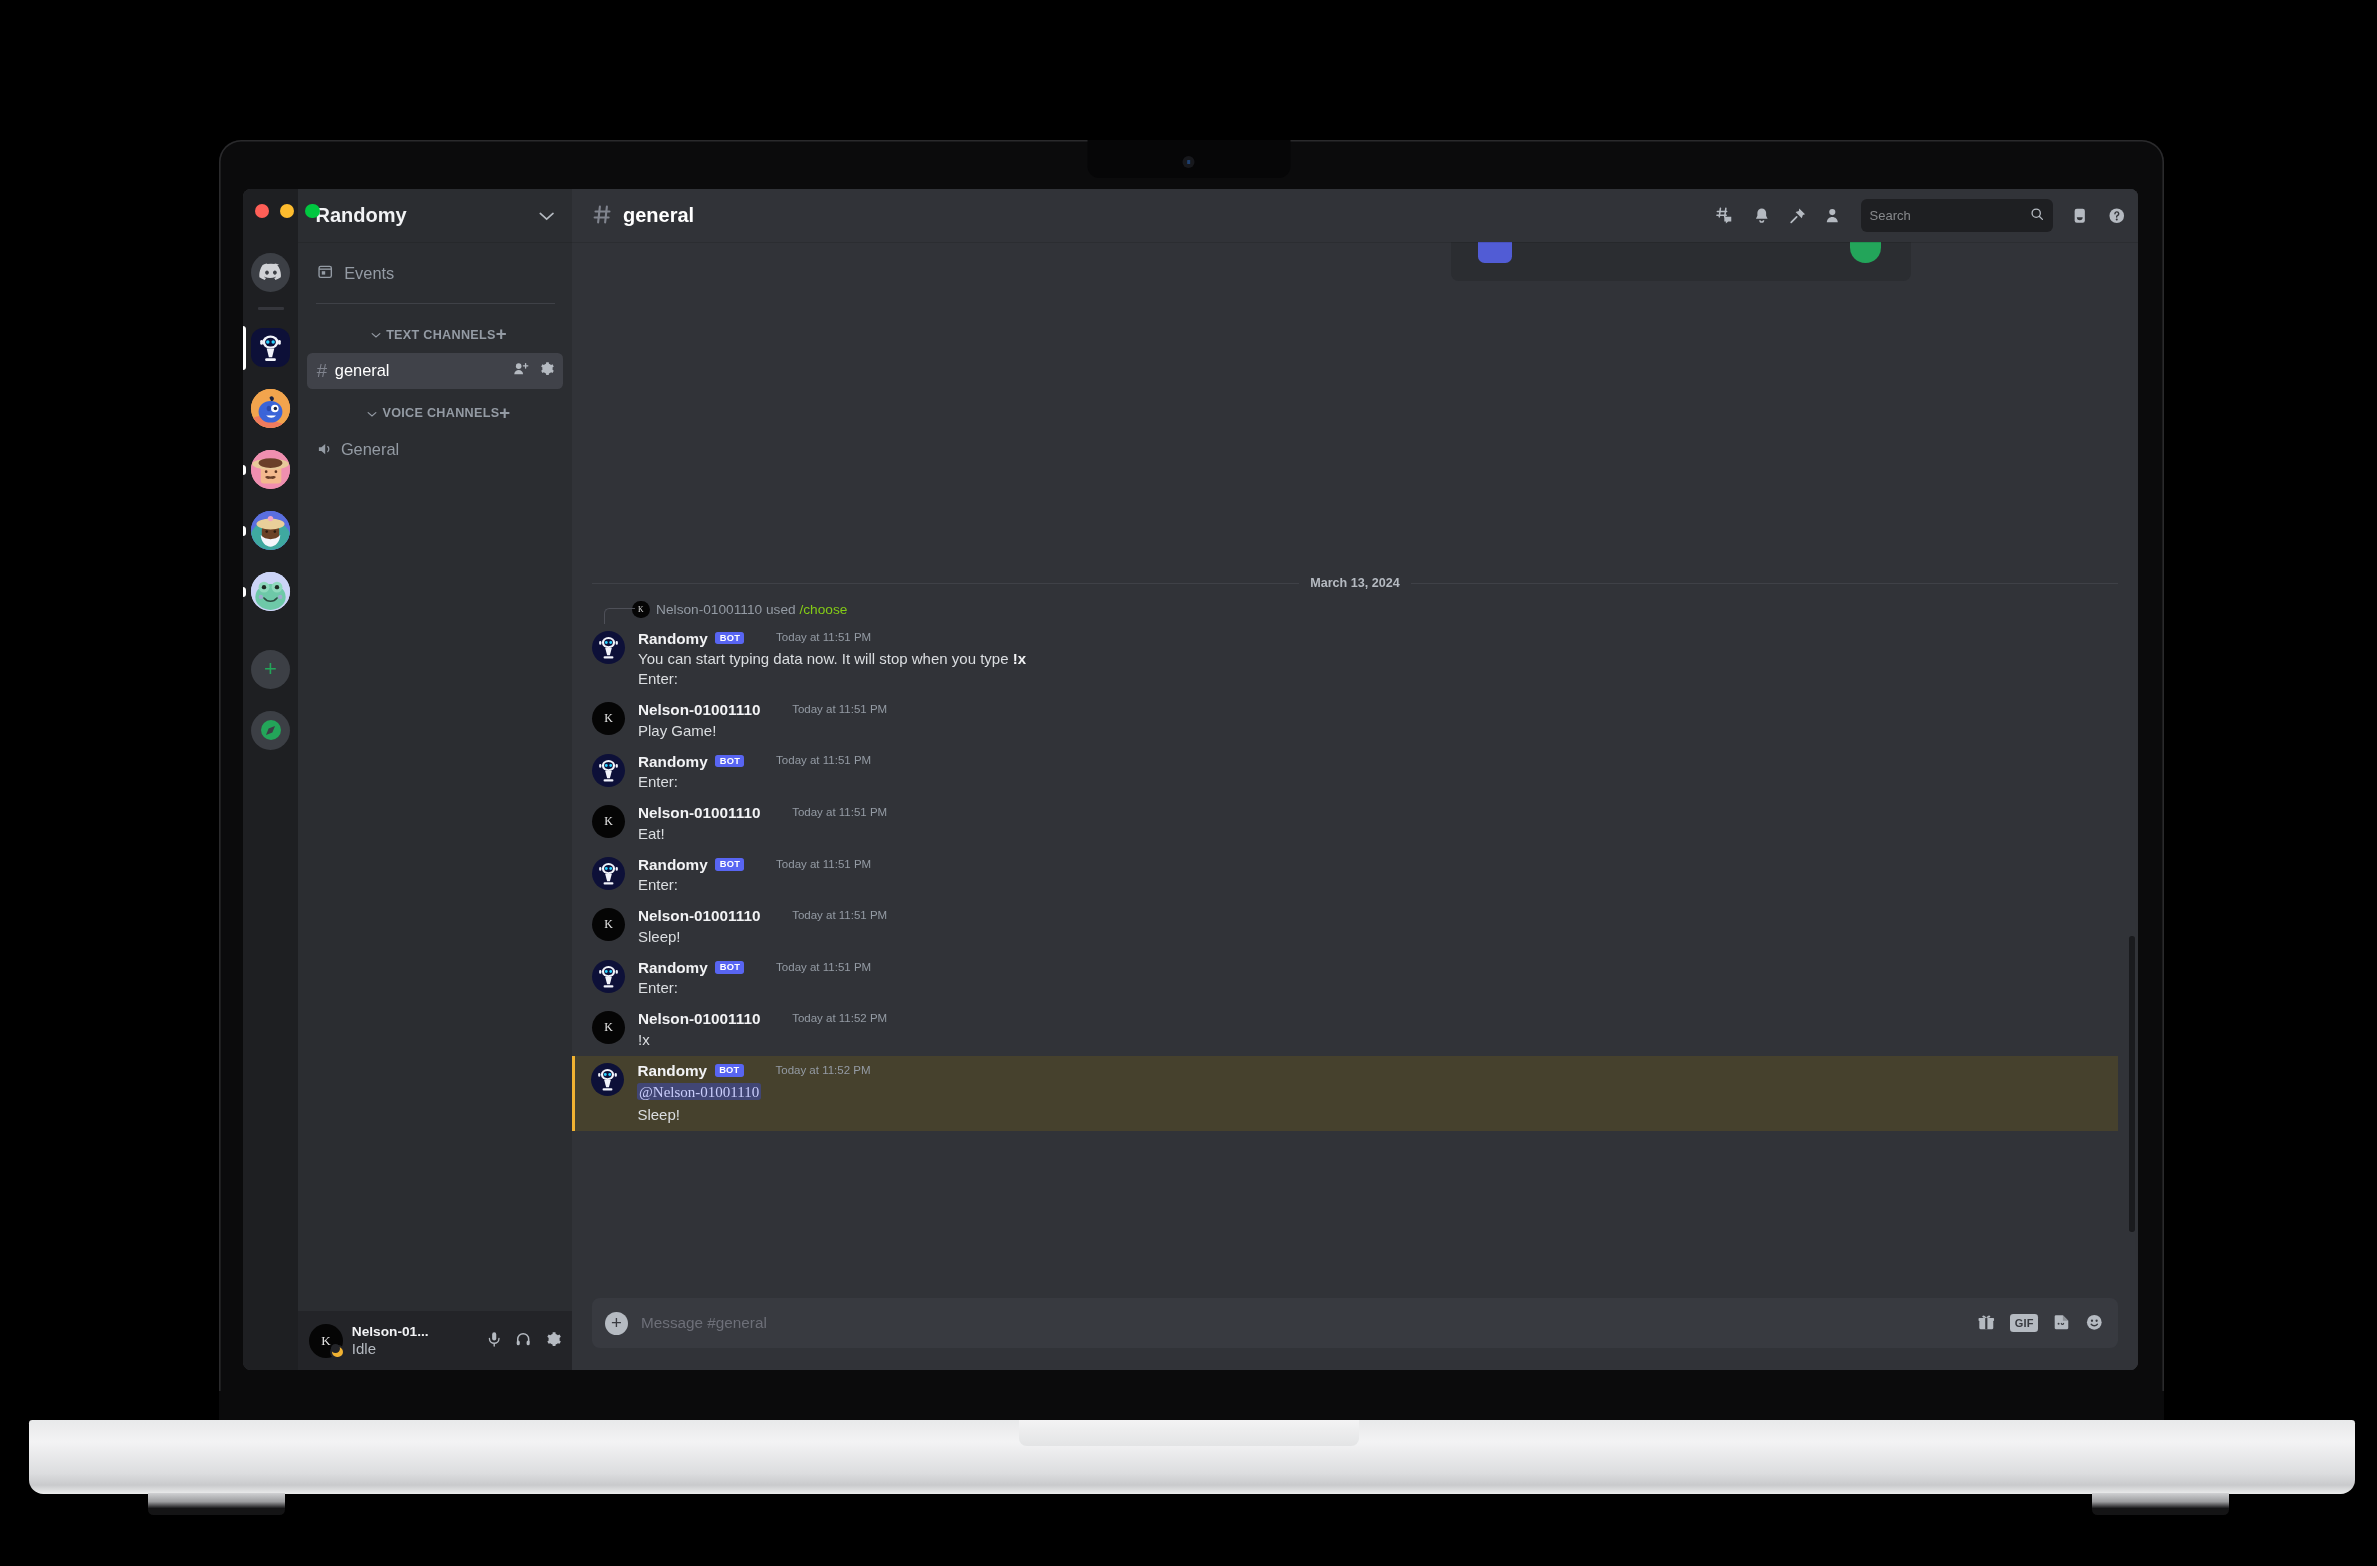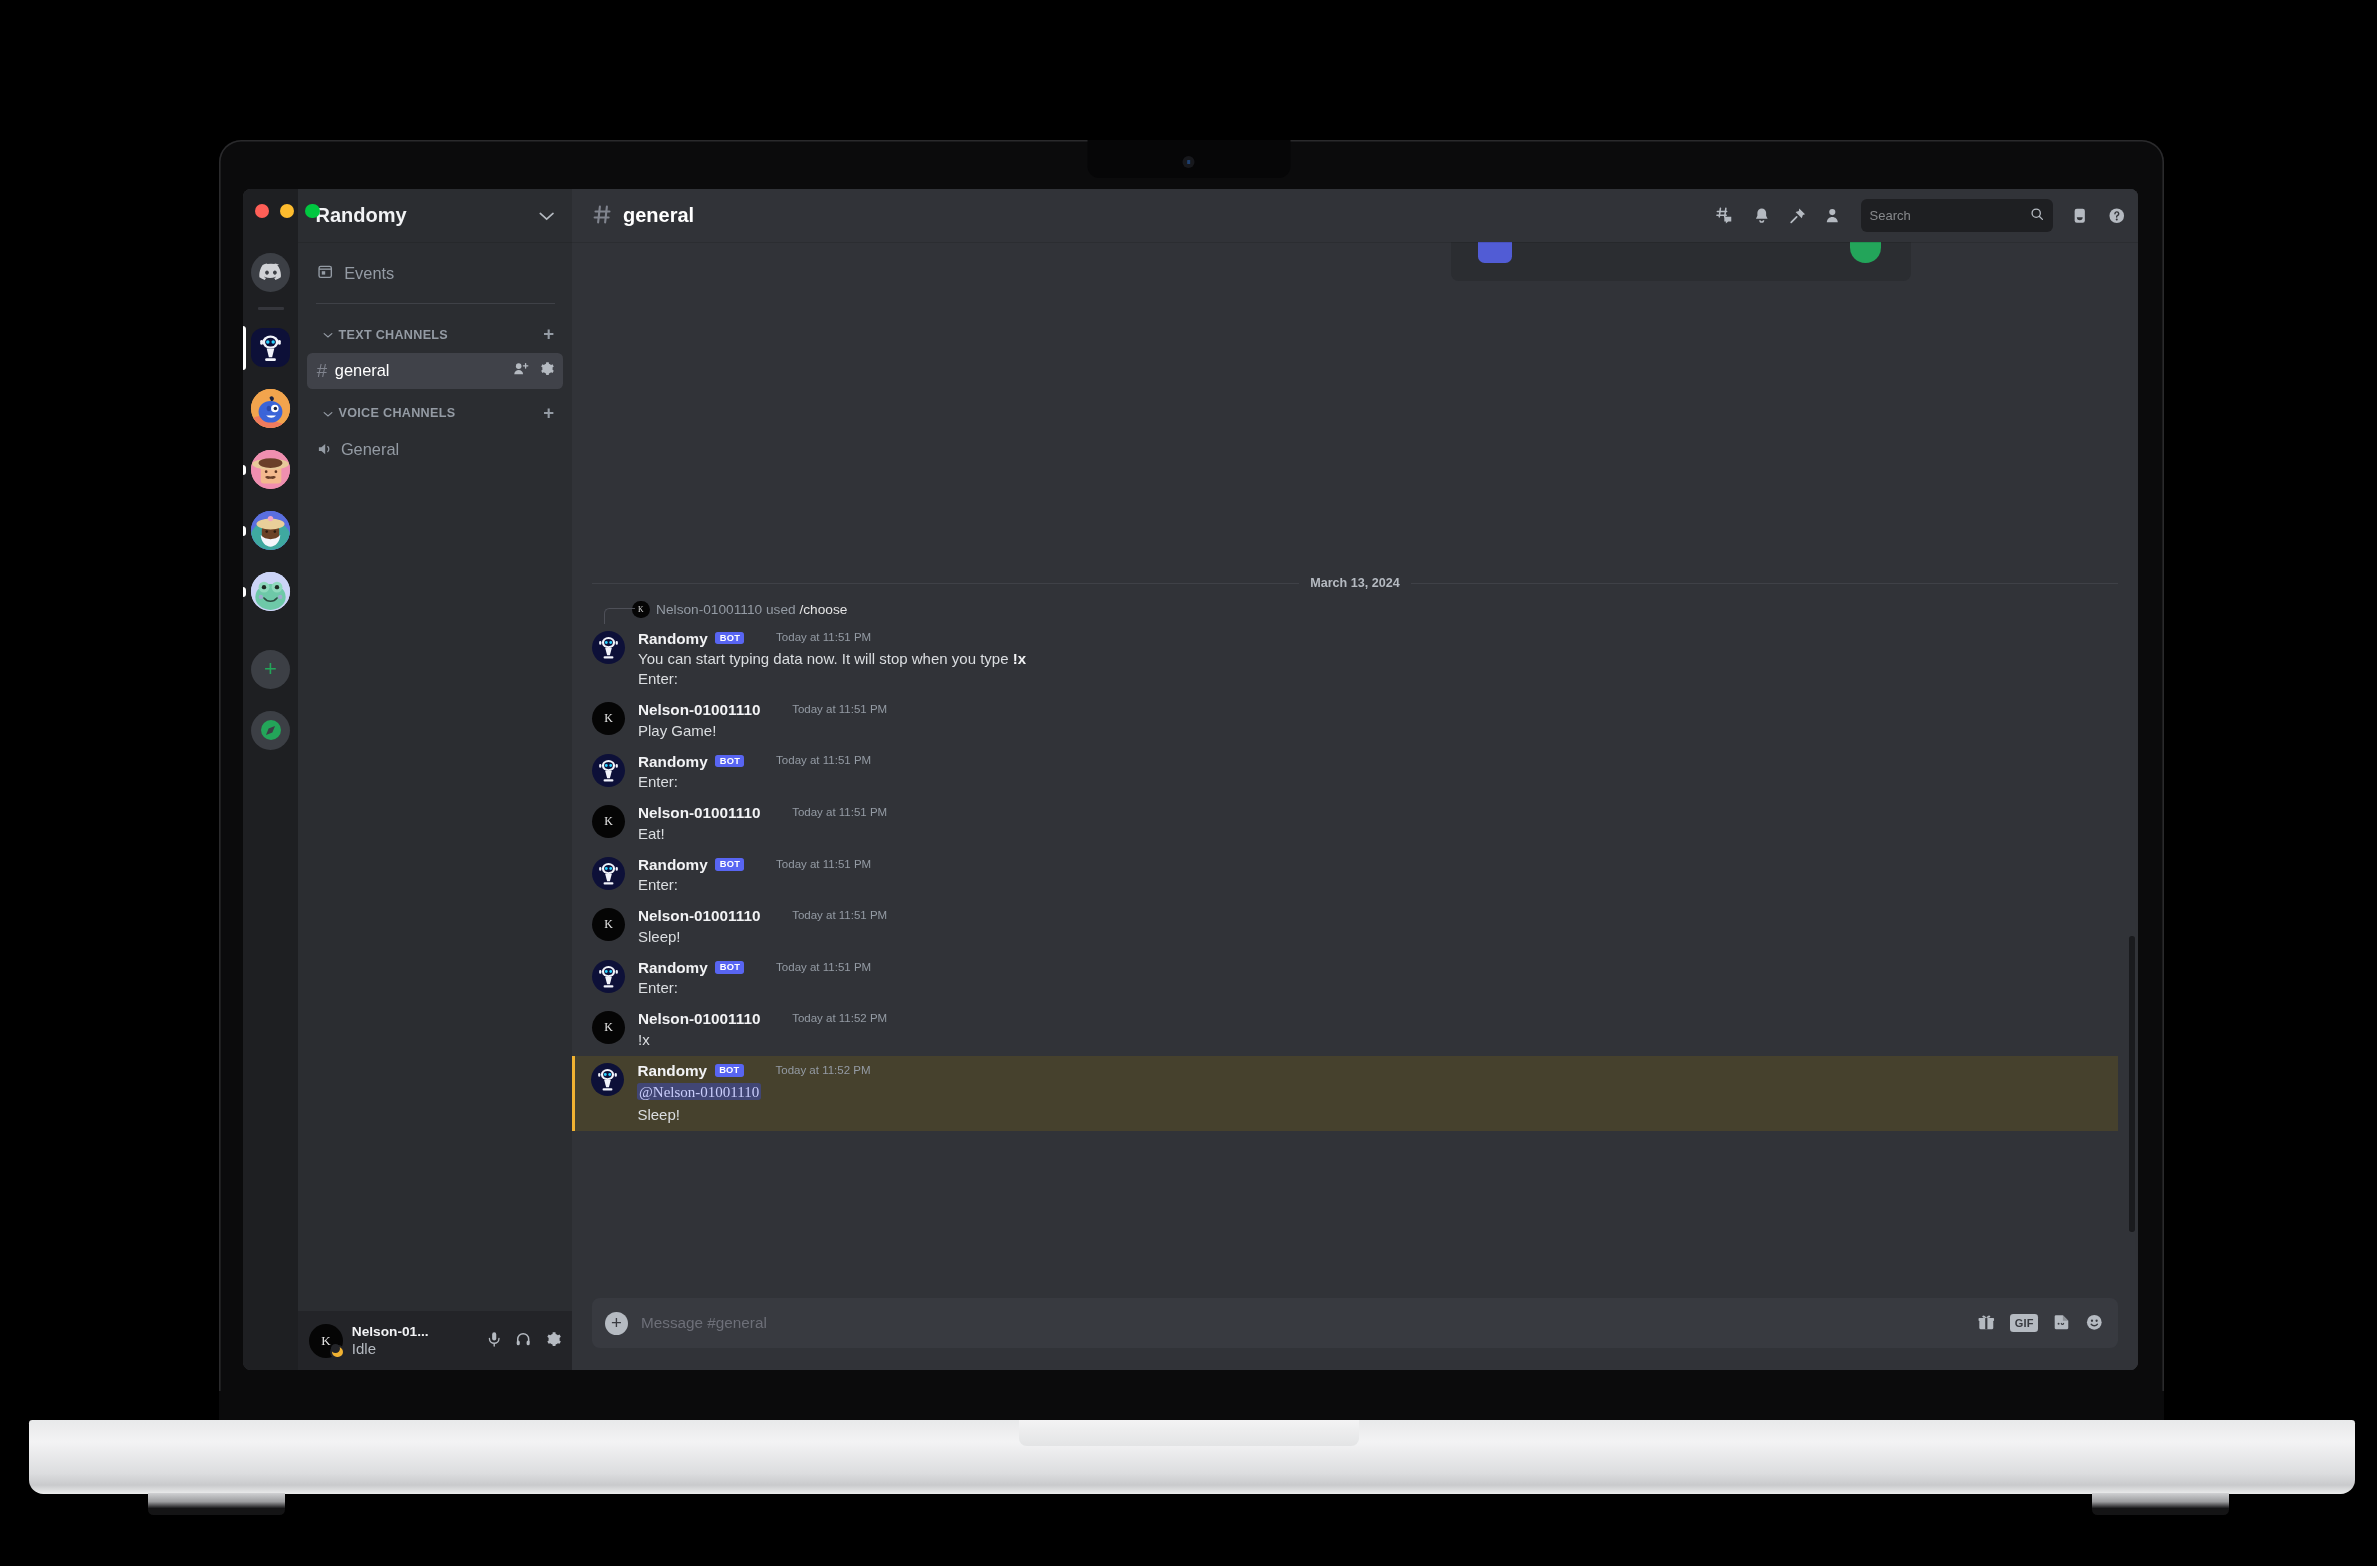--- a/index.html
+++ b/index.html
@@ -185,21 +185,21 @@
     background: #3f4147;
     margin: 11px 17.5px 7.7px;
   }
   .cat-row {
     display: flex; align-items: center;
     padding: 14.2px 17.5px 7.7px 13px;
     color: #949ba4;
     font-size: 12.6px;
     font-weight: bold;
     letter-spacing: 0.3px;
-    justify-content: space-between;
+    justify-content: center;
     margin-left: 12px;
   }
   .cat-left { display: flex; align-items: center; gap: 5.5px; }
   .cat-plus { font-size: 18.6px; line-height: 1; color: #949ba4; }
   .ch-row {
     height: 36px;
     margin: 1.1px 8.8px;
     padding: 0 8.8px 0 10px;
     border-radius: 5.5px;
     display: flex; align-items: center;
@@ -339,21 +339,21 @@
     border-radius: 50%;
     background: #050505;
     display: flex; align-items: center; justify-content: center;
     color: #ddd;
     font-family: "Liberation Serif", serif;
     font-size: 7.7px;
     margin-right: 6.6px;
     flex-shrink: 0;
   }
   .sys-text { color: #949ba4; font-size: 13.7px; }
-  .sys-cmd { color: #e5e5e5; }
+  .sys-cmd { color: #84cc16; }
 
   .msg {
     display: flex;
     padding: 6.6px 0 6.6px 20px;
     position: relative;
   }
   .msg.mention {
     background: #46412d;
     border-left: 3.3px solid #f0b232;
     padding-left: 16.4px;

